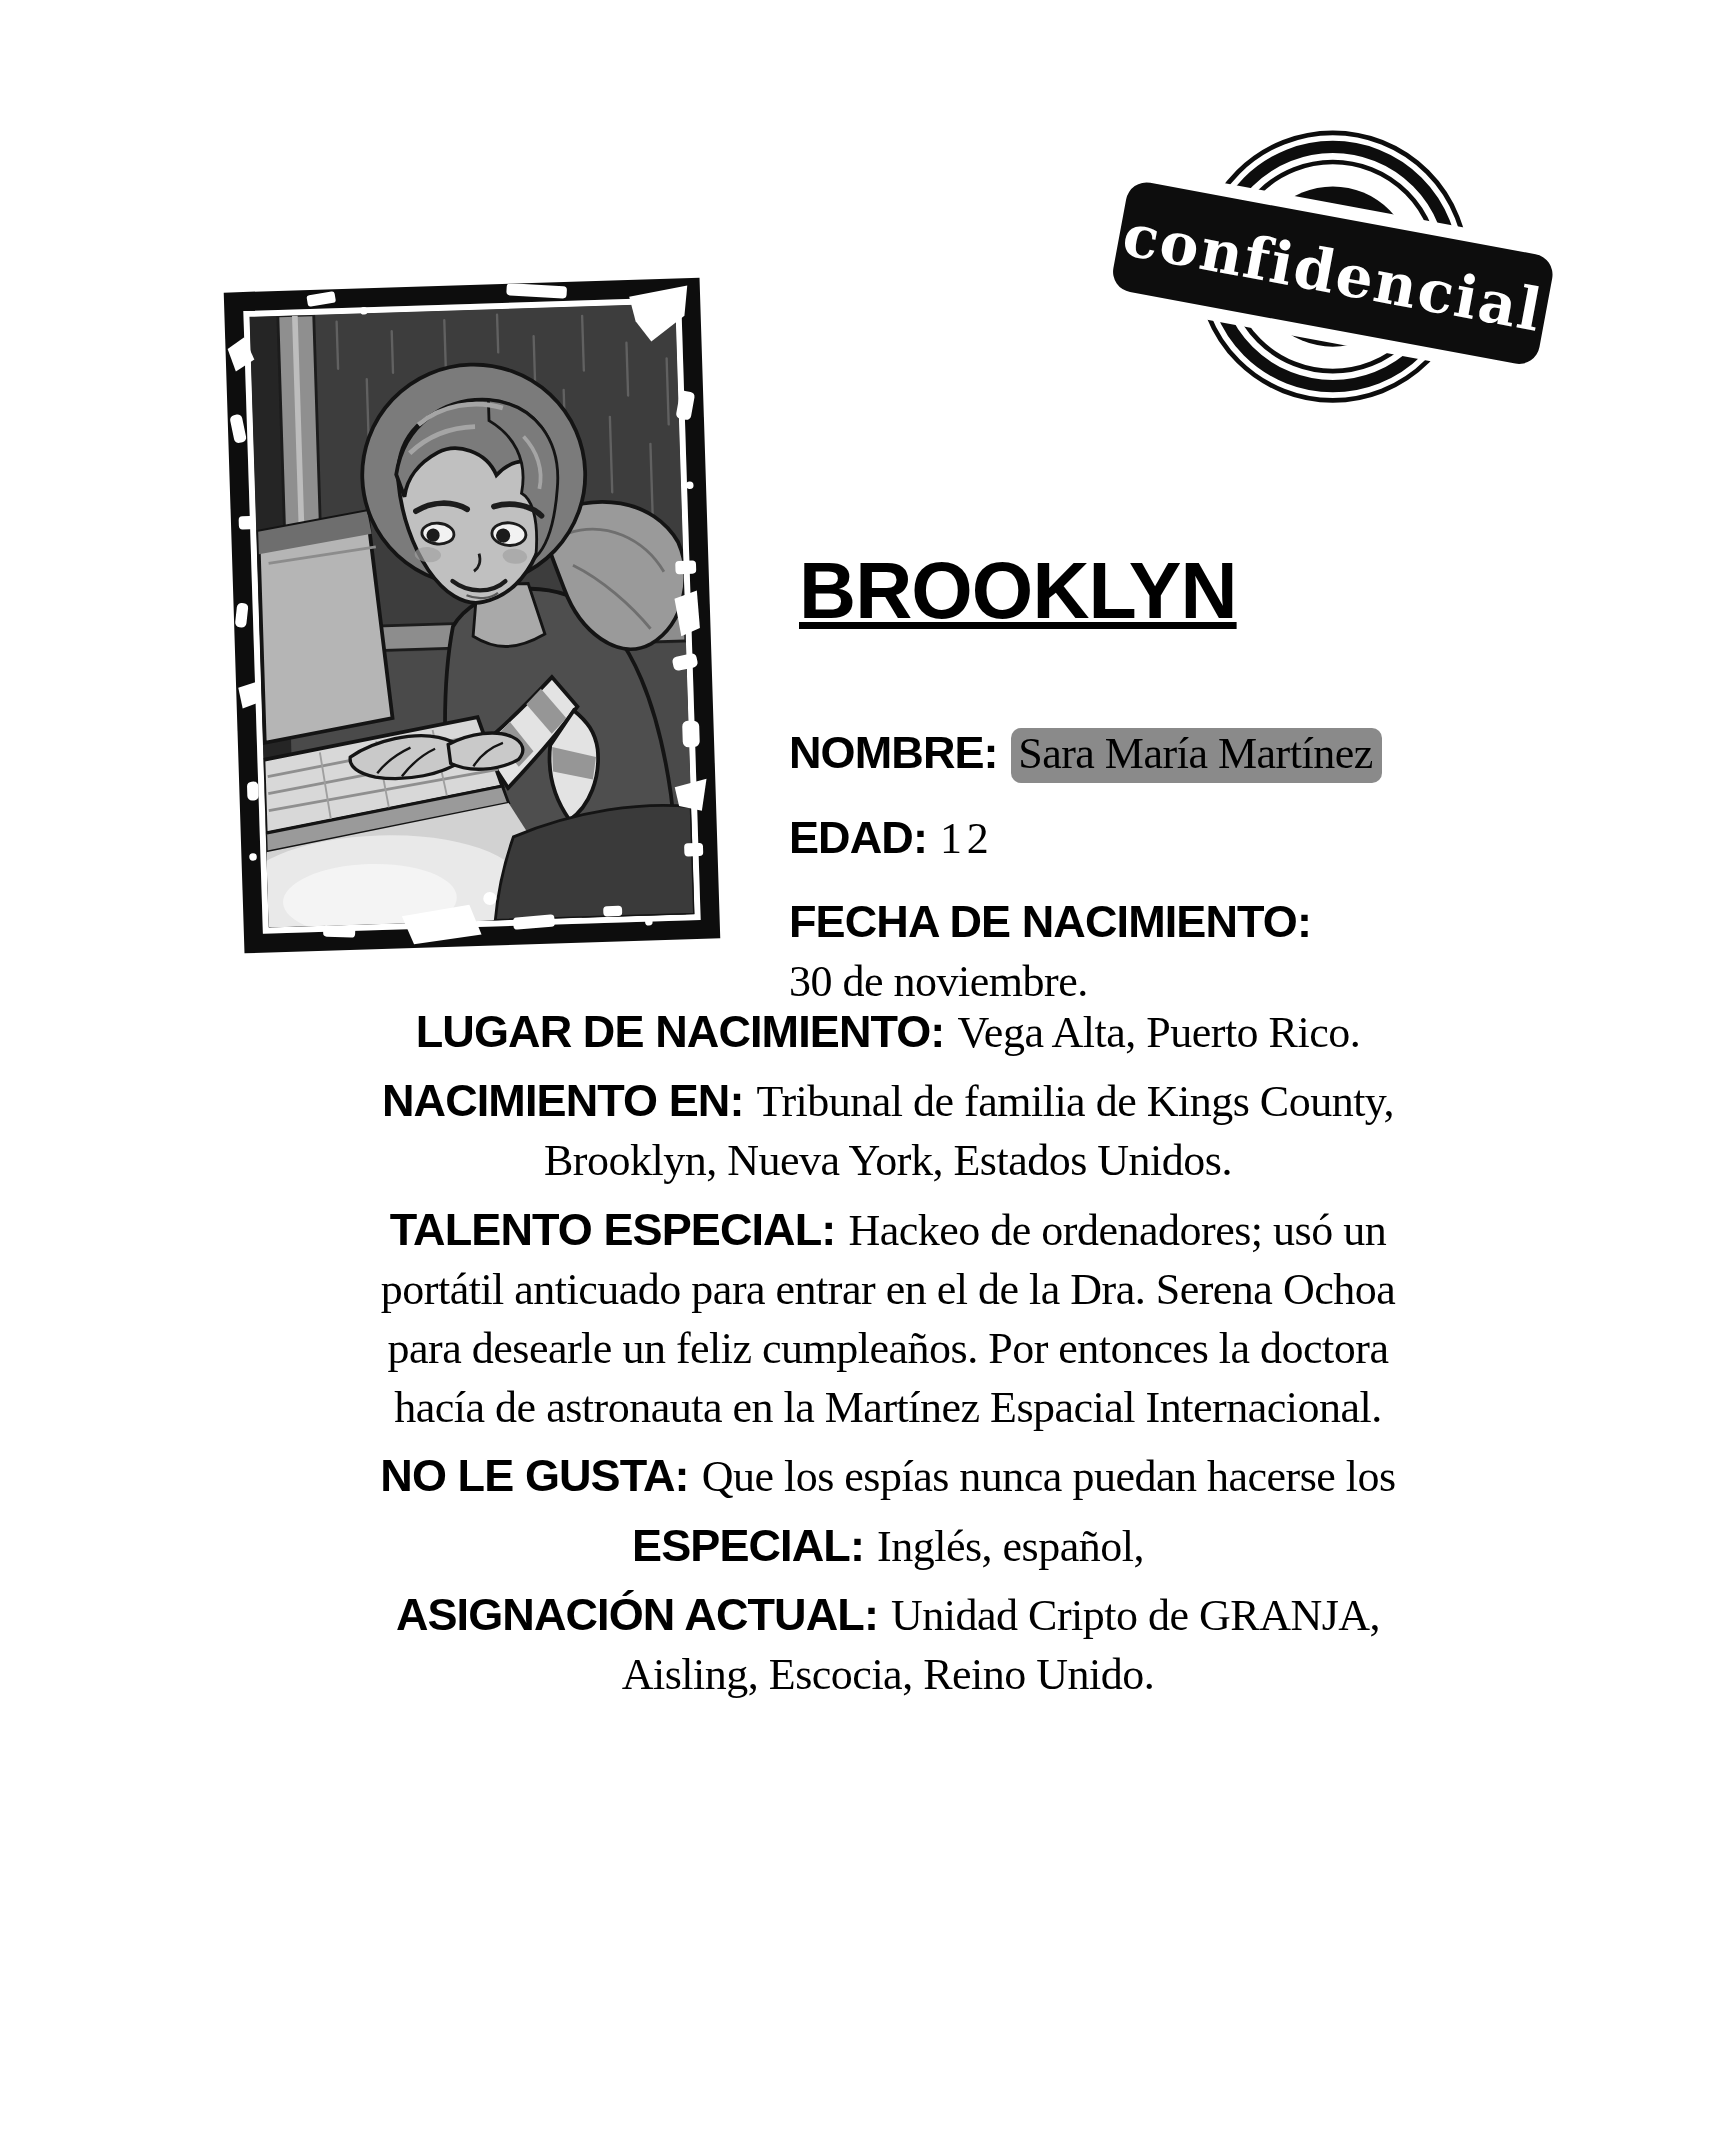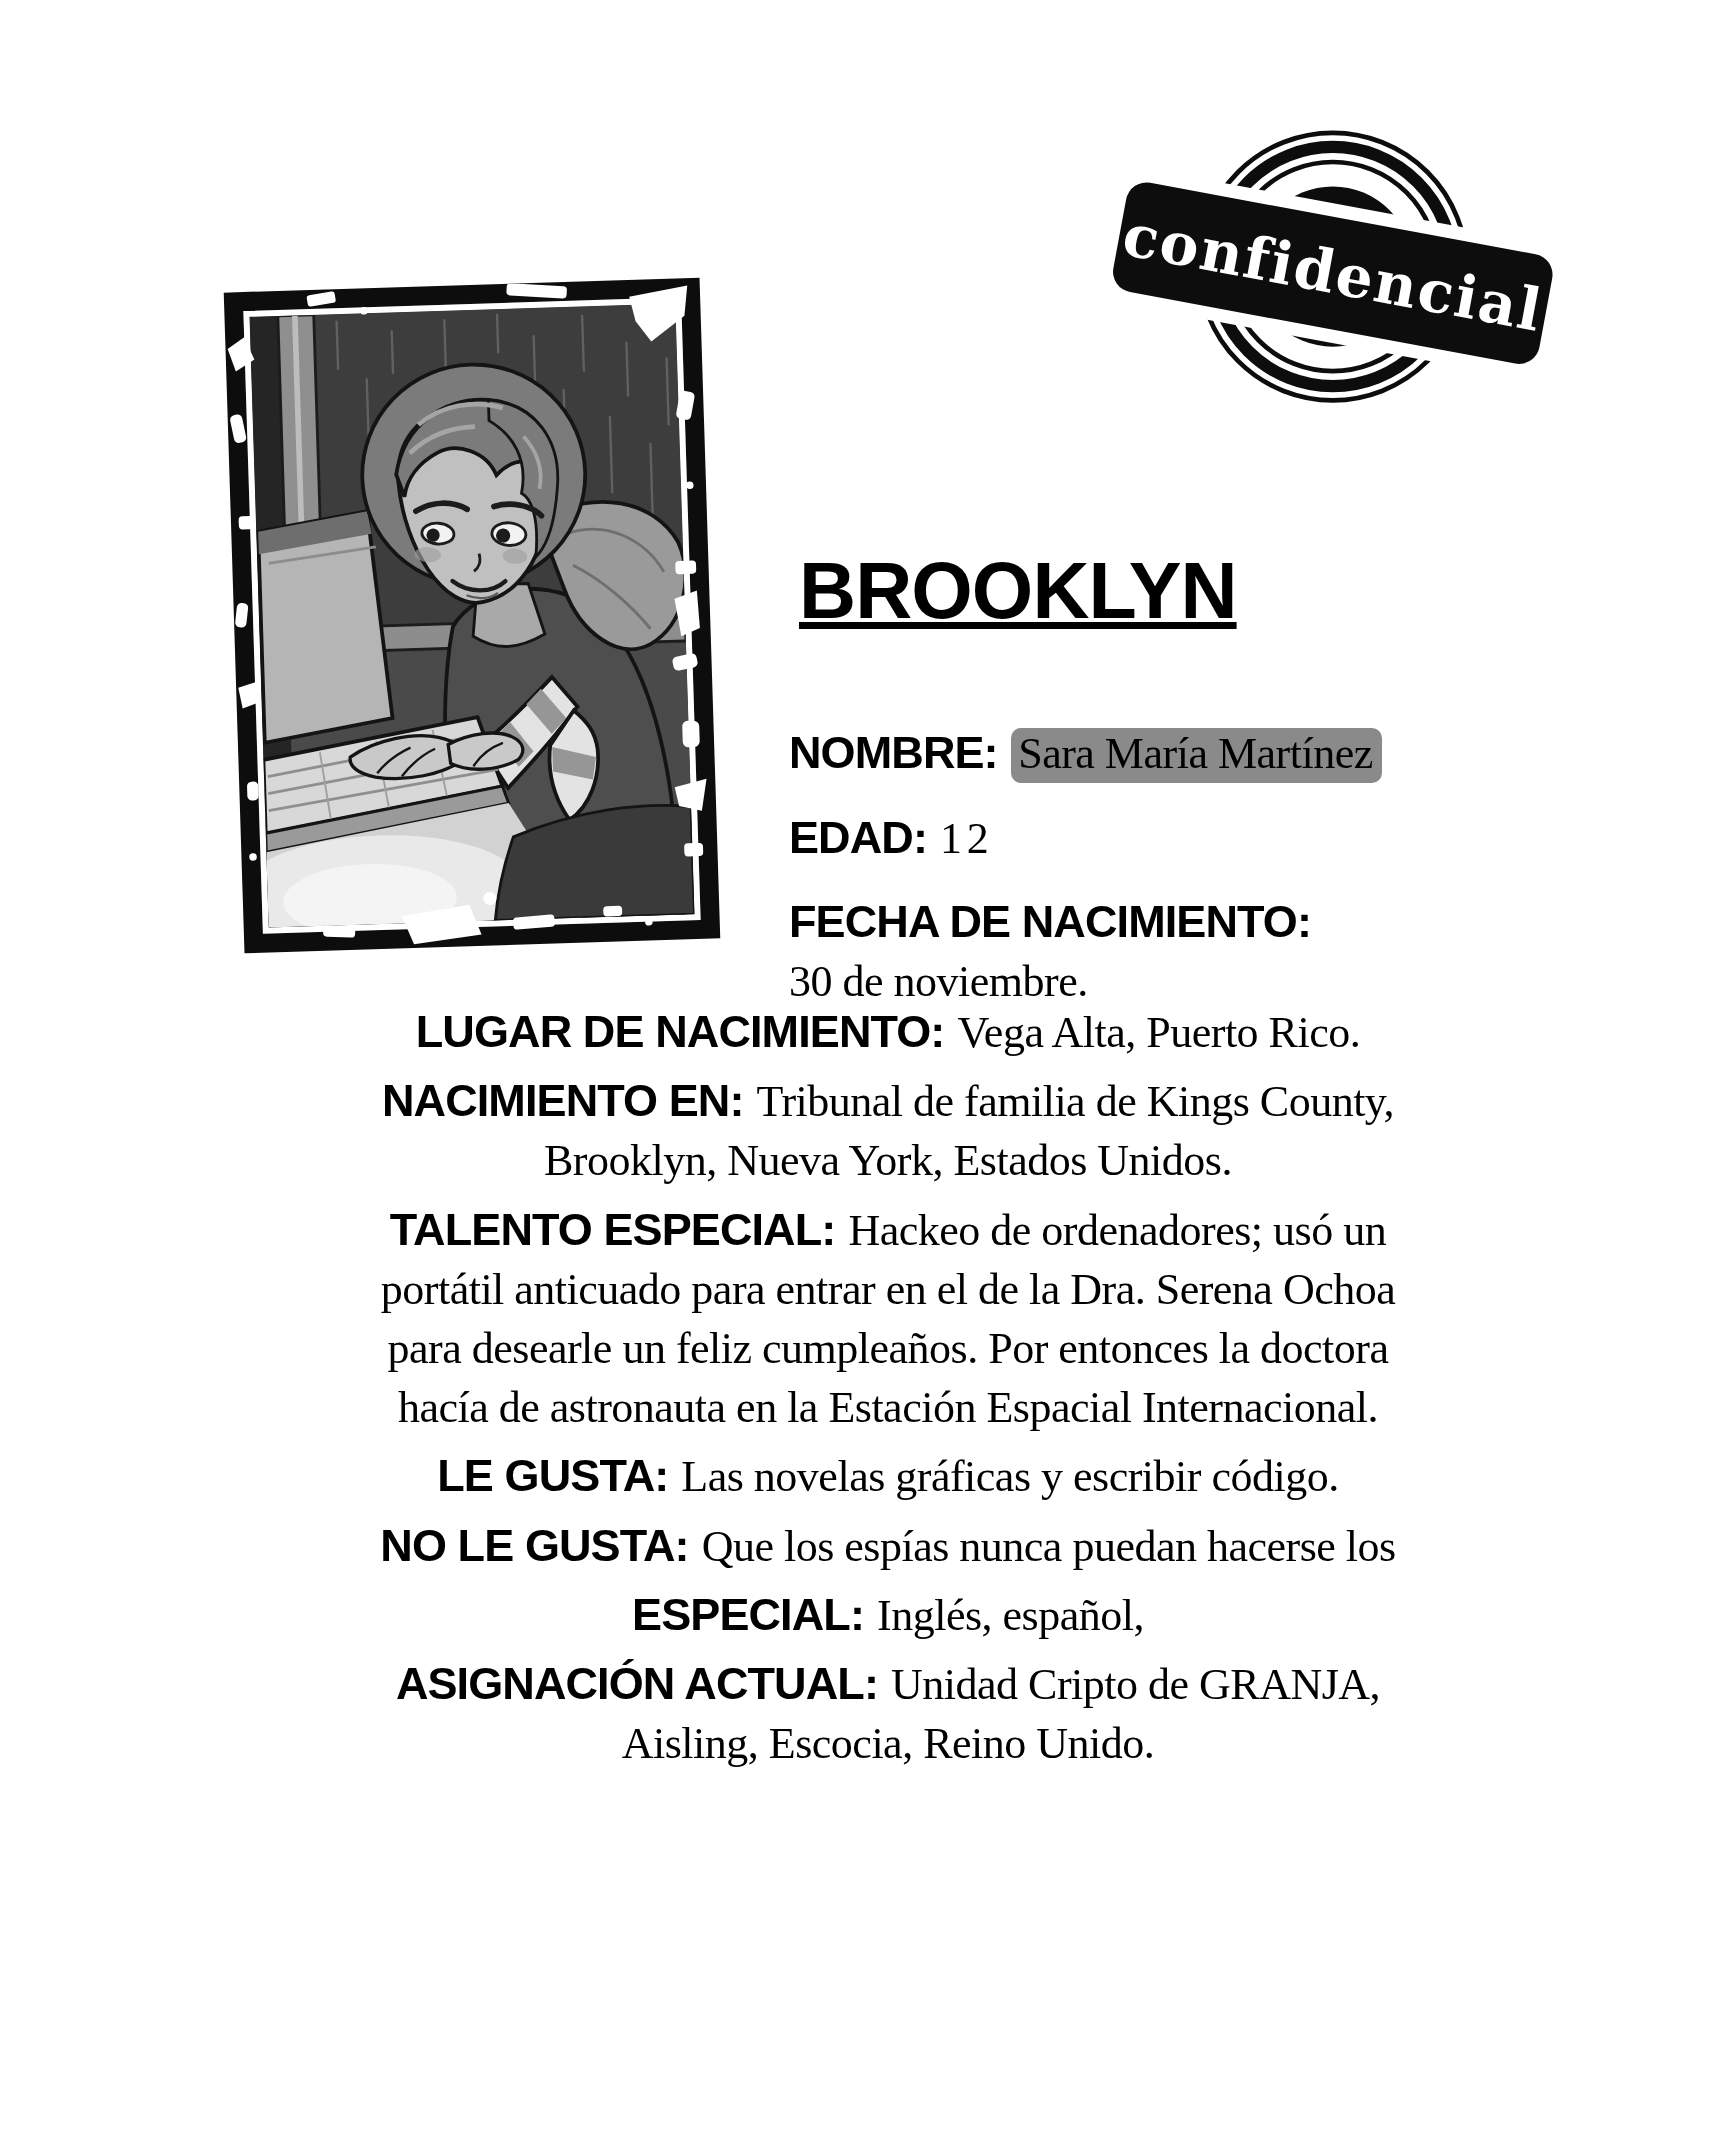--- a/index.html
+++ b/index.html
@@ -231,24 +231,21 @@
     <span class="line"><span class="lbl">LUGAR DE NACIMIENTO:</span><span class="val">Vega Alta, Puerto Rico.</span></span>
   </p>
   <p class="field">
     <span class="line"><span class="lbl">NACIMIENTO EN:</span><span class="val">Tribunal de familia de Kings County,</span></span>
     <span class="line val">Brooklyn, Nueva York, Estados Unidos.</span>
   </p>
   <p class="field">
     <span class="line"><span class="lbl">TALENTO ESPECIAL:</span><span class="val">Hackeo de ordenadores; usó un</span></span>
     <span class="line val">portátil anticuado para entrar en el de la Dra. Serena Ochoa</span>
     <span class="line val">para desearle un feliz cumpleaños. Por entonces la doctora</span>
-    <span class="line val">hacía de astronauta en la Estación Espacial Internacional.</span>
-  </p>
-  <p class="field">
-    <span class="line"><span class="lbl">LE GUSTA:</span><span class="val">Las novelas gráficas y escribir código.</span></span>
+    <span class="line val">hacía de astronauta en la Martínez Espacial Internacional.</span>
   </p>
   <p class="field">
     <span class="line"><span class="lbl">NO LE GUSTA:</span><span class="val">Que los espías nunca puedan hacerse los</span></span>
   </p>
   <p class="field">
     <span class="line"><span class="lbl">ESPECIAL:</span><span class="val">Inglés, español,</span></span>
   </p>
   <p class="field">
     <span class="line"><span class="lbl">ASIGNACIÓN ACTUAL:</span><span class="val">Unidad Cripto de GRANJA,</span></span>
     <span class="line val">Aisling, Escocia, Reino Unido.</span>

